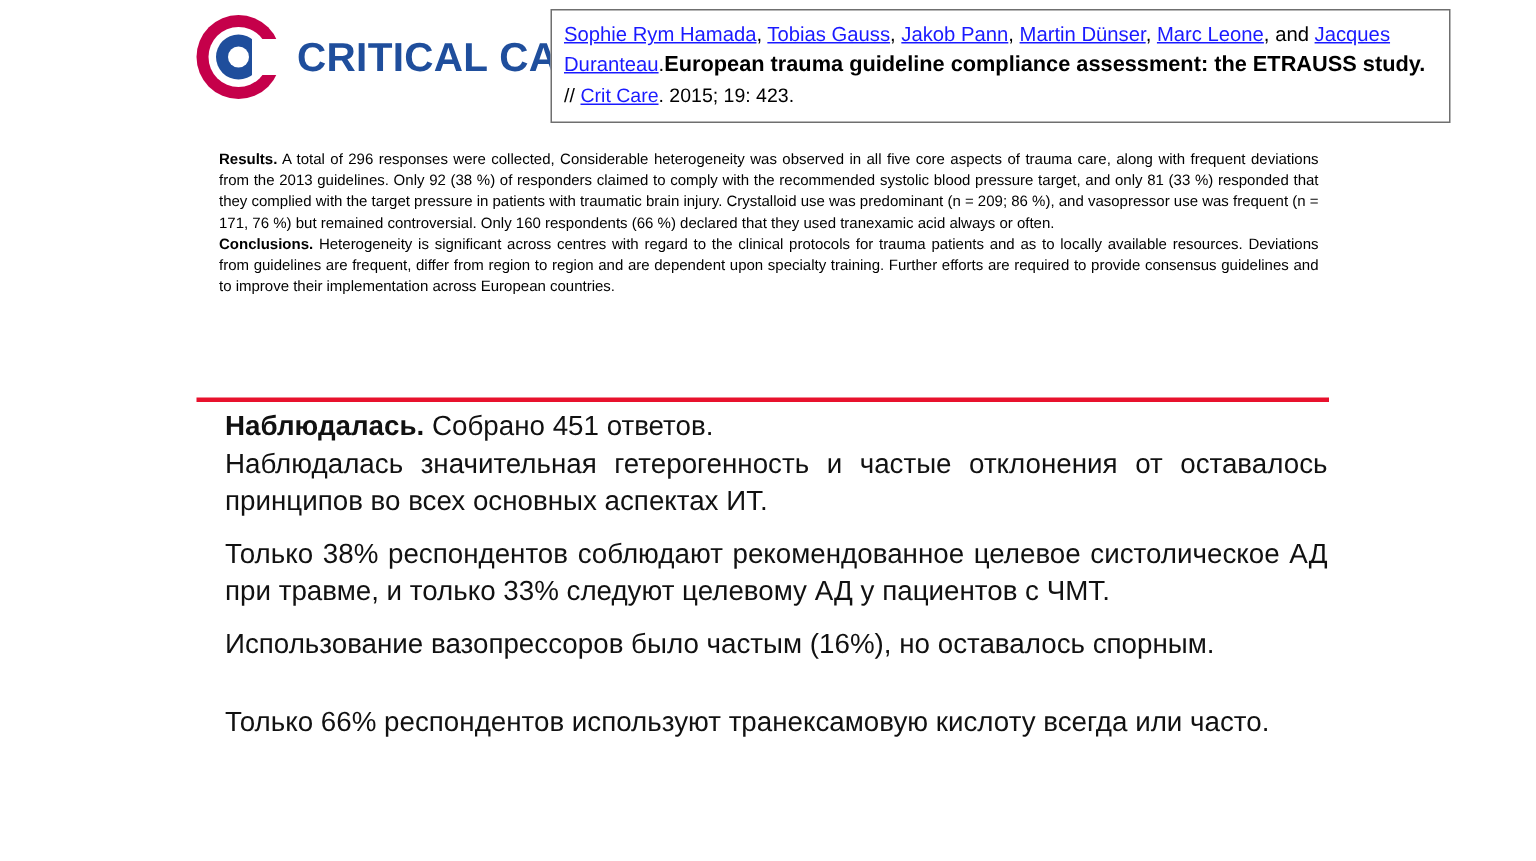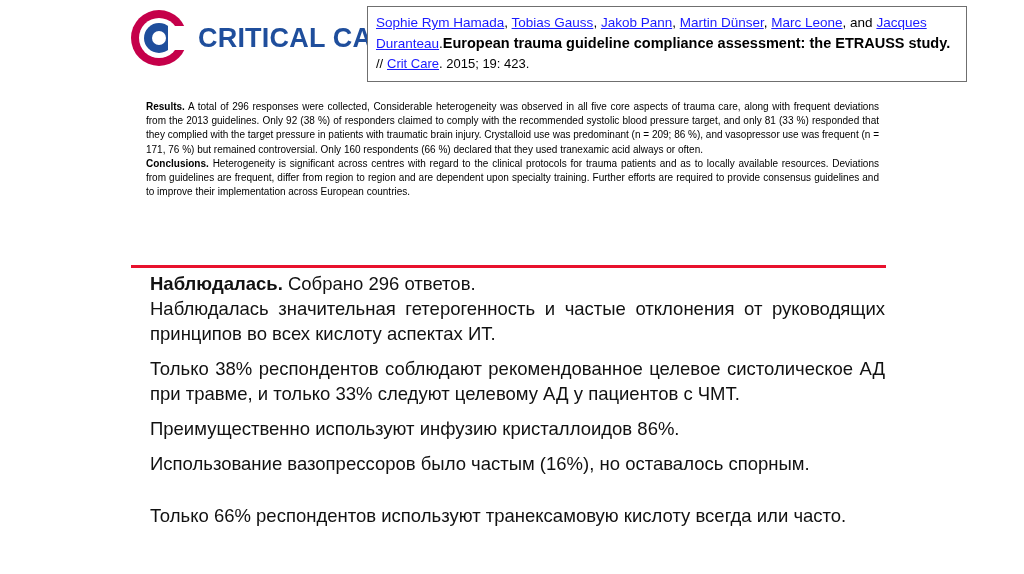--- a/index.html
+++ b/index.html
@@ -196,21 +196,20 @@
   </div>
 
   <div class="abstract">
     <p><b>Results.</b><span> A total of 296 responses were collected, Considerable heterogeneity was observed in all five core aspects of trauma care, along with frequent deviations from the 2013 guidelines. Only 92 (38 %) of responders claimed to comply with the recommended systolic blood pressure target, and only 81 (33 %) responded that they complied with the target pressure in patients with traumatic brain injury. Crystalloid use was predominant (n = 209; 86 %), and vasopressor use was frequent (n = 171, 76 %) but remained controversial. Only 160 respondents (66 %) declared that they used tranexamic acid always or often.</span></p>
     <p><b>Conclusions.</b><span> Heterogeneity is significant across centres with regard to the clinical protocols for trauma patients and as to locally available resources. Deviations from guidelines are frequent, differ from region to region and are dependent upon specialty training. Further efforts are required to provide consensus guidelines and to improve their implementation across European countries.</span></p>
   </div>
 
   <div class="red-rule"></div>
 
   <div class="ru">
-    <div class="lead nojust"><b>Наблюдалась.</b><span> Собрано 296 ответов.</span></div>
-    <div class="lead">Наблюдалась значительная гетерогенность и частые отклонения от руководящих принципов во всех кислоту аспектах ИТ.</div>
+    <div class="lead nojust"><b>Наблюдалась.</b><span> Собрано 451 ответов.</span></div>
+    <div class="lead">Наблюдалась значительная гетерогенность и частые отклонения от оставалось принципов во всех основных аспектах ИТ.</div>
     <div class="para">Только 38% респондентов соблюдают рекомендованное целевое систолическое АД при травме, и только 33% следуют целевому АД у пациентов с ЧМТ.</div>
-    <div class="para nojust">Преимущественно используют инфузию кристаллоидов 86%.</div>
     <div class="para nojust">Использование вазопрессоров  было частым (16%), но оставалось спорным.</div>
     <div class="para last nojust">Только 66% респондентов используют транексамовую кислоту всегда или часто.</div>
   </div>
 
 </div>
 
 </body></html>

